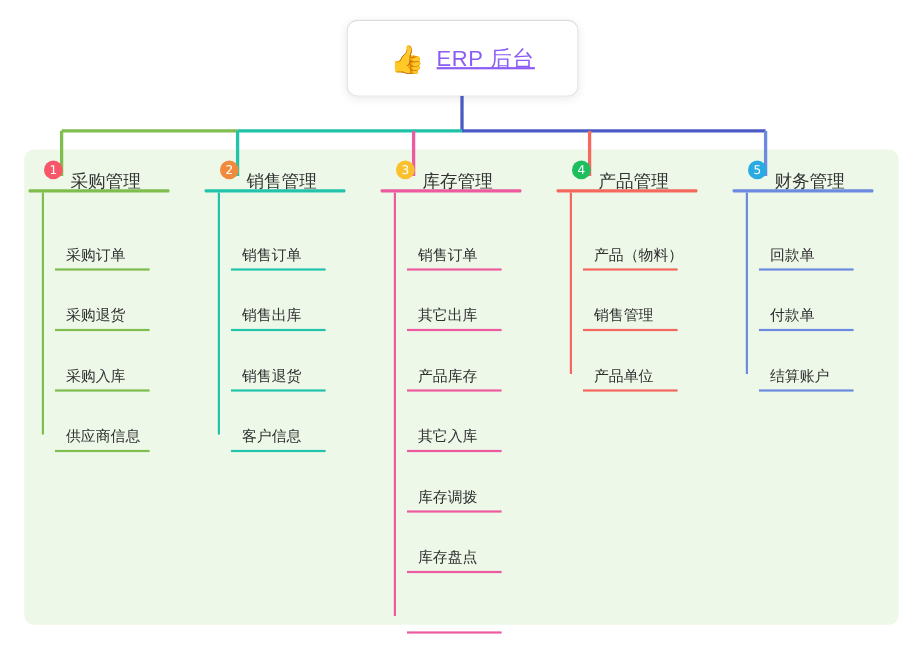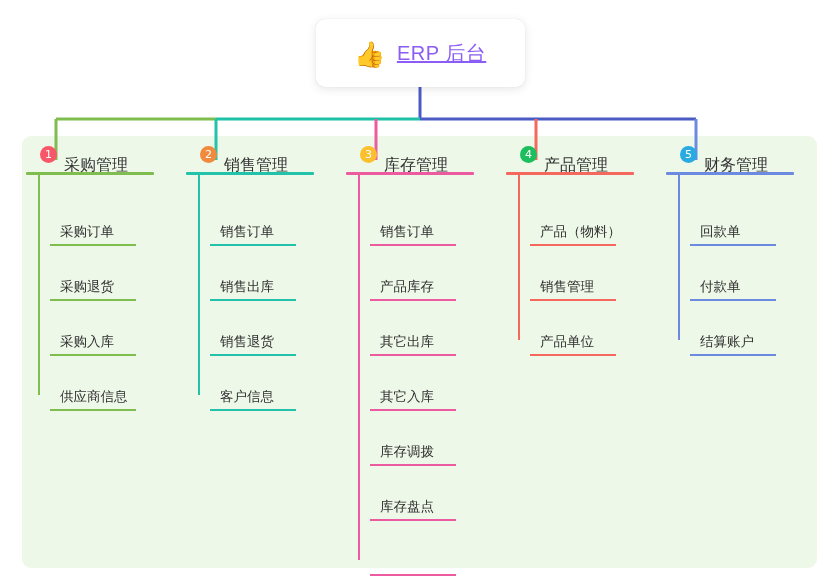--- a/index.html
+++ b/index.html
@@ -240,25 +240,25 @@
           <span class="col-title">库存管理</span>
         </div>
         <div class="col-underline" style="background: rgb(236, 91, 160);"></div>
         <div class="children">
           <div class="spine" style="background: rgb(236, 91, 160); height: 385px;"></div>
           <div class="leaf">
             <span class="leaf-label">销售订单</span>
             <div class="leaf-rule" style="background: rgb(236, 91, 160);"></div>
           </div>
           <div class="leaf">
+            <span class="leaf-label">其它出库</span>
+            <div class="leaf-rule" style="background: rgb(236, 91, 160);"></div>
+          </div>
+          <div class="leaf">
             <span class="leaf-label">产品库存</span>
-            <div class="leaf-rule" style="background: rgb(236, 91, 160);"></div>
-          </div>
-          <div class="leaf">
-            <span class="leaf-label">其它出库</span>
             <div class="leaf-rule" style="background: rgb(236, 91, 160);"></div>
           </div>
           <div class="leaf">
             <span class="leaf-label">其它入库</span>
             <div class="leaf-rule" style="background: rgb(236, 91, 160);"></div>
           </div>
           <div class="leaf">
             <span class="leaf-label">库存调拨</span>
             <div class="leaf-rule" style="background: rgb(236, 91, 160);"></div>
           </div>

